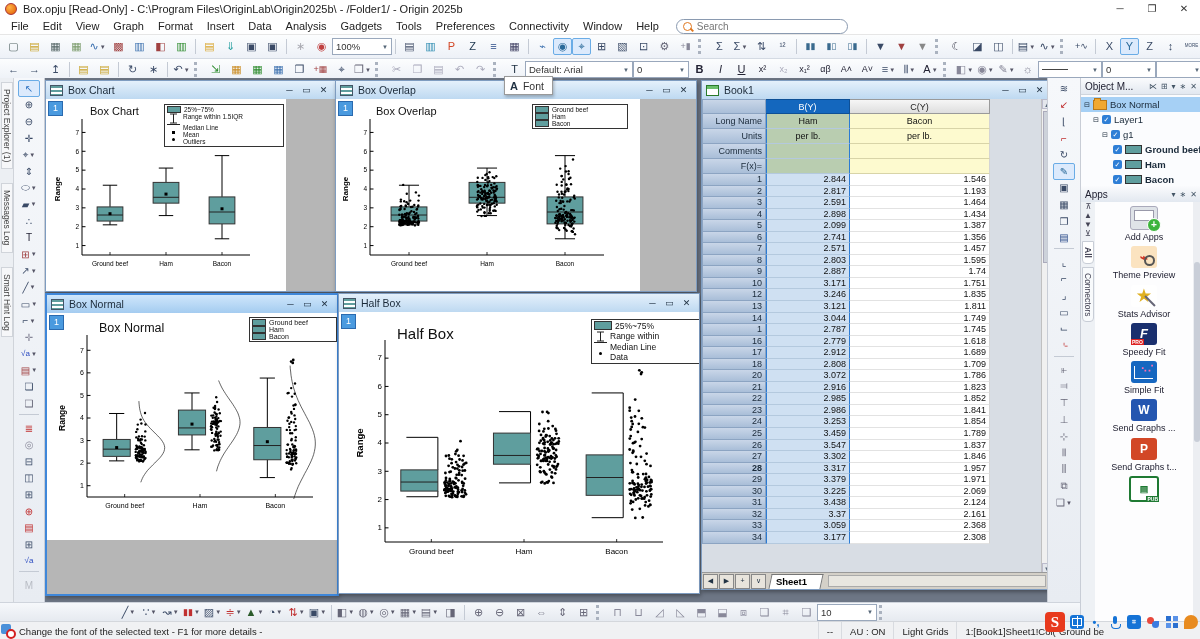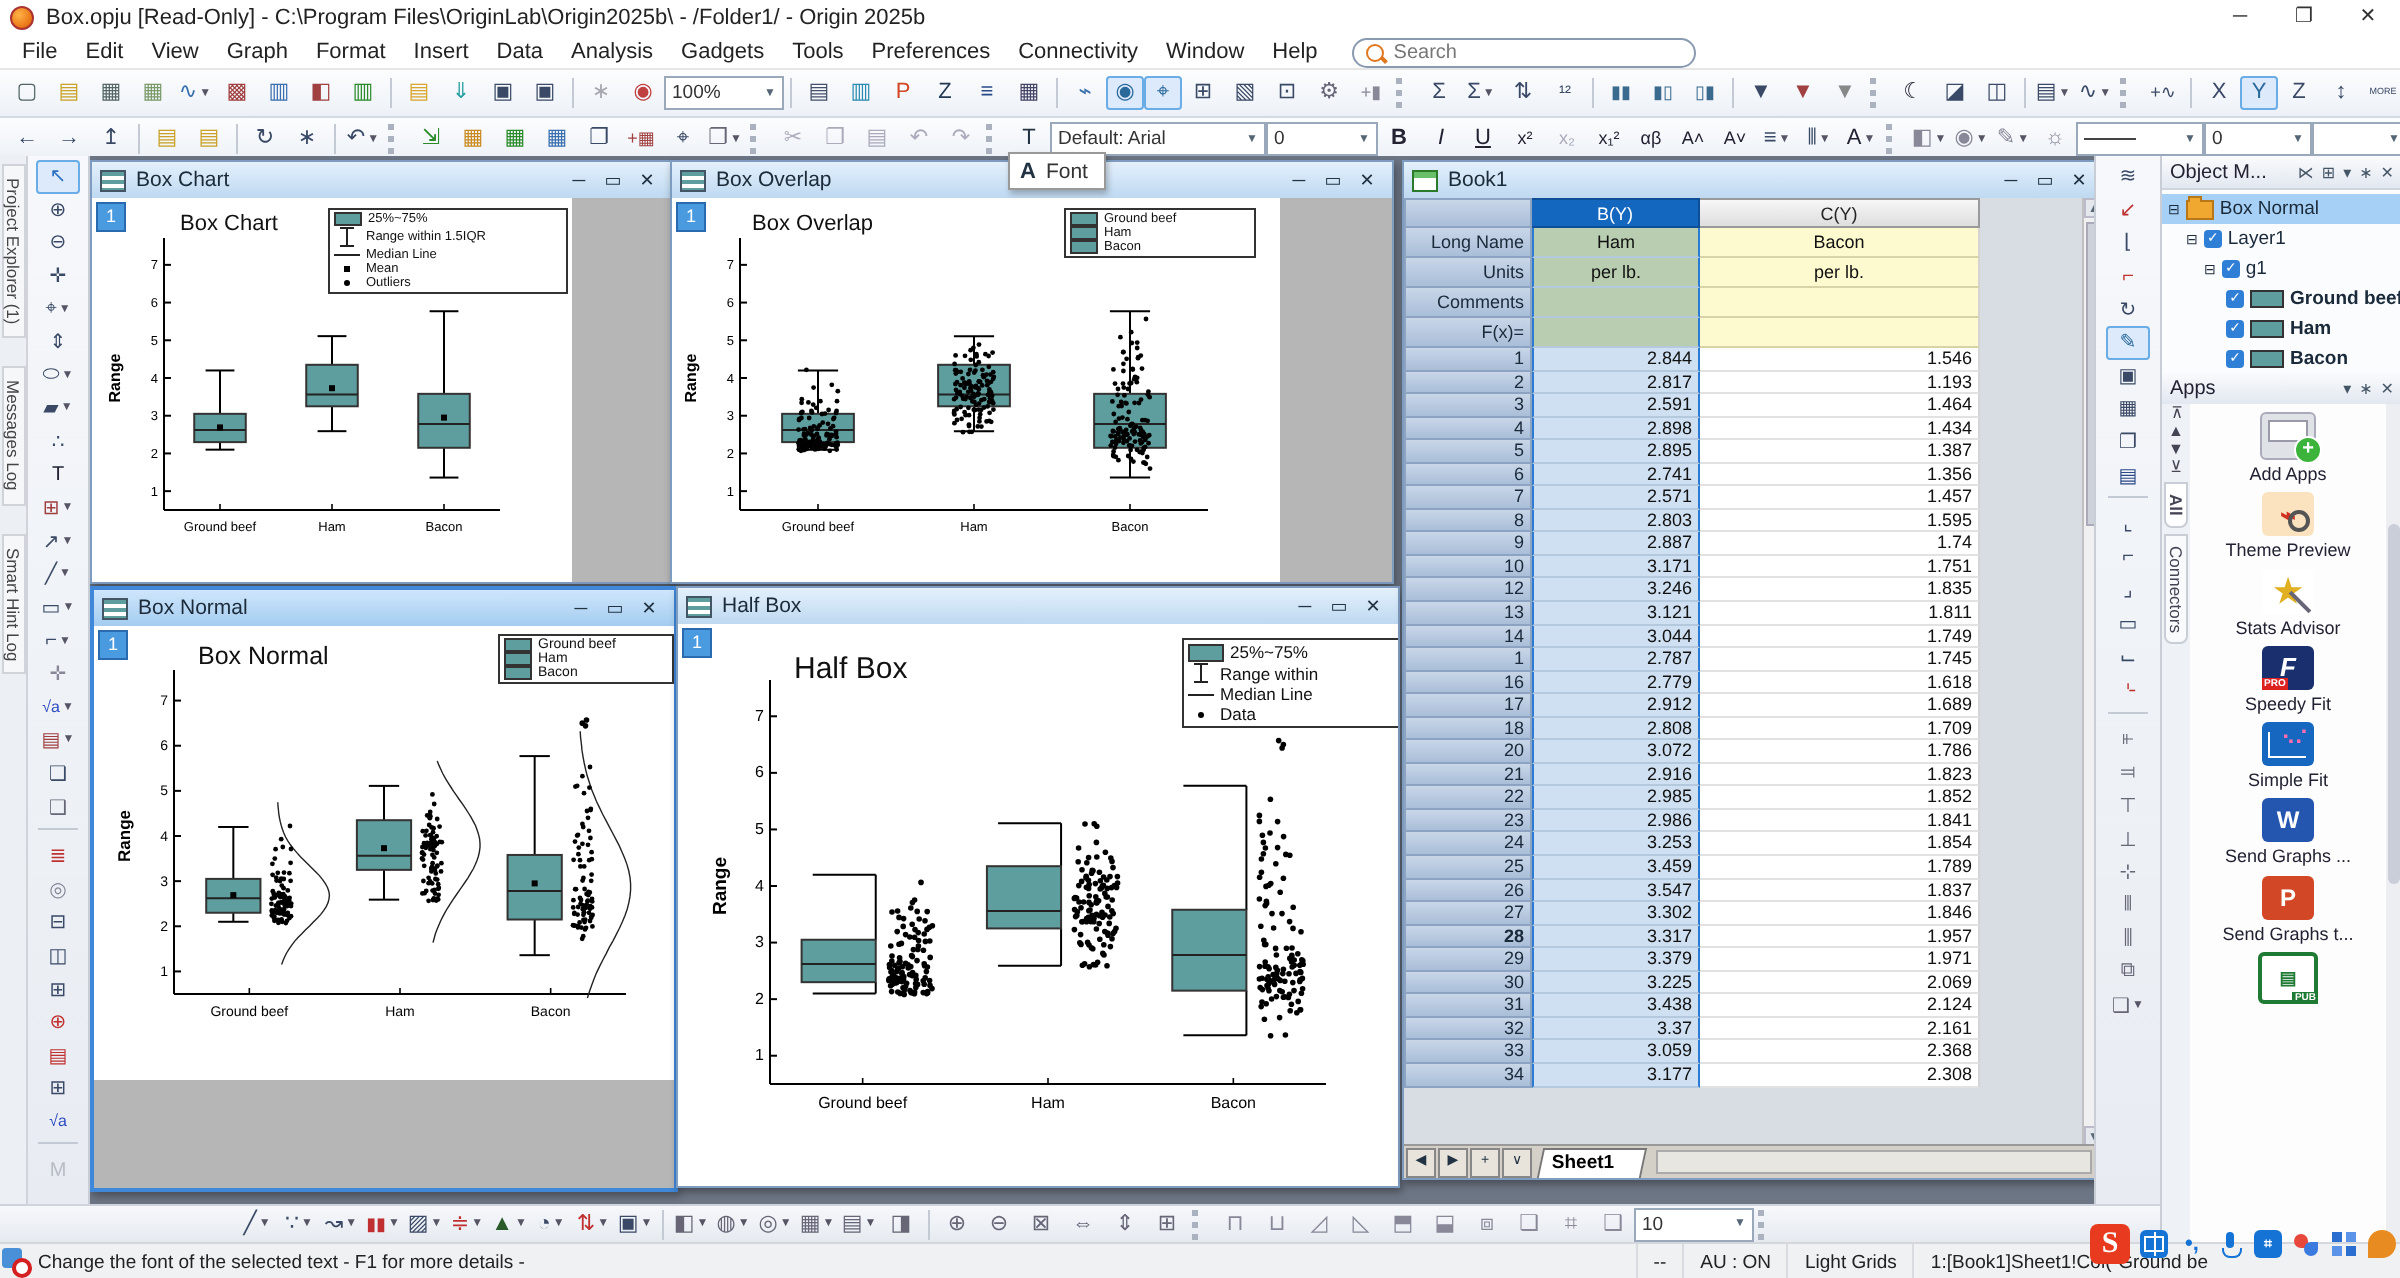--- a/index.html
+++ b/index.html
@@ -41,21 +41,21 @@
   .active .gtitle{background:linear-gradient(#cfe6fb,#a4ccf0);}
   .gwbtn{width:17px;text-align:center;font-size:9px;color:#234;}
   .gwbtns{margin-left:auto;display:flex;}
   .gbody{position:absolute;left:0;right:0;bottom:0;background:#fff;overflow:hidden;}
   .gbody{top:18px;}
   .mini-graph-icon{width:13px;height:11px;background:#fff;border:1px solid #456;box-sizing:border-box;background:repeating-linear-gradient(#5f9e9e 0 2px,#fff 2px 4px);flex:none;}
   .mini-book-icon{width:13px;height:11px;border:1px solid #2a7a2a;box-sizing:border-box;background:linear-gradient(#6abf6a 0 3px,#fff 3px),repeating-linear-gradient(90deg,#cfe8cf 0 3px,#fff 3px 4px);flex:none;}
   .layer-badge{position:absolute;top:2px;left:2px;width:13px;height:13px;background:#4a9adf;color:#fff;font-size:9px;text-align:center;line-height:13px;border:1px solid #2a6aaf;z-index:5;}
   .gray-strip{position:absolute;background:#b6b6b6;}
   .plot-legend{position:absolute;background:#fff;border:1px solid #333;padding:1px 2px;z-index:4;}
-  .lg-row{display:flex;align-items:center;gap:3px;white-space:nowrap;overflow:hidden;color:#111;}
+  .lg-row{display:flex;gap:3px;white-space:nowrap;overflow:hidden;color:#111;}
   .lg-box{width:14px;height:7px;background:#5f9e9e;border:1px solid #333;flex:none;box-sizing:border-box;}
   .lg-line{width:13px;border-top:1.3px solid #222;flex:none;}
   .lg-dot{width:3px;height:3px;background:#000;border-radius:50%;flex:none;margin:0 5px;}
   .lg-sq{width:3px;height:3px;background:#000;flex:none;margin:0 5px;}
   
   .wkbody{position:absolute;top:18px;left:0;right:0;bottom:0;background:#d8dde4;overflow:hidden;}
   .wkgrid{position:absolute;top:0;left:0;font-size:9px;color:#111;}
   .wkrow{display:flex;}
   .cell{box-sizing:border-box;overflow:hidden;white-space:nowrap;}
   .c-corner,.c-rowhdr{width:64px;background:linear-gradient(#c9d6e8,#a9bed8);border:1px solid #8ca4c2;border-top:none;text-align:right;padding-right:3px;color:#1a2a3a;}
@@ -1715,21 +1715,21 @@
                 <div class="cell c-b" style="height: 11.55px; line-height: 11.55px;">2.591</div>
                 <div class="cell c-c" style="height: 11.55px; line-height: 11.55px;">1.464</div>
               </div>
               <div class="wkrow">
                 <div class="cell c-rowhdr" style="height: 11.55px; line-height: 11.55px;">4</div>
                 <div class="cell c-b" style="height: 11.55px; line-height: 11.55px;">2.898</div>
                 <div class="cell c-c" style="height: 11.55px; line-height: 11.55px;">1.434</div>
               </div>
               <div class="wkrow">
                 <div class="cell c-rowhdr" style="height: 11.55px; line-height: 11.55px;">5</div>
-                <div class="cell c-b" style="height: 11.55px; line-height: 11.55px;">2.895</div>
+                <div class="cell c-b" style="height: 11.55px; line-height: 11.55px;">2.099</div>
                 <div class="cell c-c" style="height: 11.55px; line-height: 11.55px;">1.387</div>
               </div>
               <div class="wkrow">
                 <div class="cell c-rowhdr" style="height: 11.55px; line-height: 11.55px;">6</div>
                 <div class="cell c-b" style="height: 11.55px; line-height: 11.55px;">2.741</div>
                 <div class="cell c-c" style="height: 11.55px; line-height: 11.55px;">1.356</div>
               </div>
               <div class="wkrow">
                 <div class="cell c-rowhdr" style="height: 11.55px; line-height: 11.55px;">7</div>
                 <div class="cell c-b" style="height: 11.55px; line-height: 11.55px;">2.571</div>

